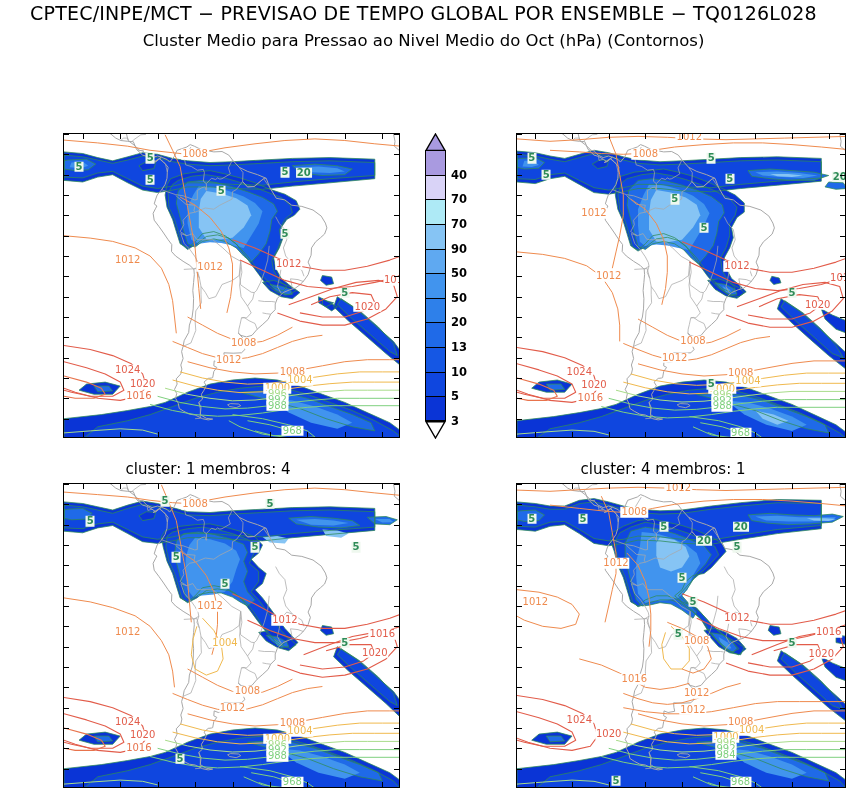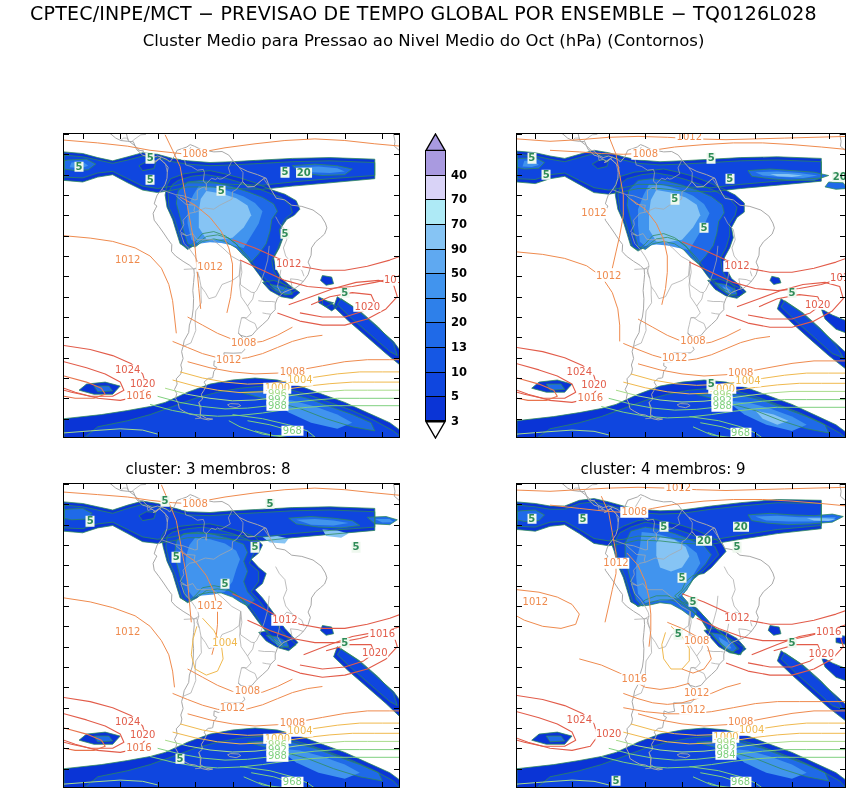--- a/index.html
+++ b/index.html
@@ -65,22 +65,22 @@
   svg.mapsvg { position:absolute; left:0; top:0; }
 </style>
 </head>
 <body>
 
 <div id="root">
 
   <div class="title-main">CPTEC/INPE/MCT − PREVISAO DE TEMPO GLOBAL POR ENSEMBLE − TQ0126L028</div>
   <div class="title-sub1">Cluster Medio para Pressao ao Nivel Medio do Oct (hPa) (Contornos)</div>
 
-  <div class="panel-title" style="left:23px; top:460px; width:370px;">cluster:  3   membros:  8</div>
-  <div class="panel-title" style="left:478px; top:460px; width:370px;">cluster:  4   membros:  9</div>
+  <div class="panel-title" style="left:23px; top:460px; width:370px;">cluster:  1   membros:  4</div>
+  <div class="panel-title" style="left:478px; top:460px; width:370px;">cluster:  4   membros:  1</div>
 
   <div id="panels">
       <div class="panel" style="left: 63px; top: 133px; width: 337px; height: 305px;">
         <div class="plot" style="width: 337px; height: 305px;">
           <svg class="mapsvg" width="337" height="305" viewBox="0 0 337 305">
             <polygon points="0.0,17.9 18.7,19.5 33.7,23.6 48.7,26.8 63.7,22.8 78.6,18.7 93.6,20.3 108.6,24.4 123.6,26.8 146.0,28.5 168.5,27.7 198.5,26.0 228.4,24.4 265.9,23.6 310.8,25.2 310.8,44.7 265.9,48.8 228.4,52.1 198.5,55.3 168.5,54.5 146.0,52.9 123.6,52.9 108.6,56.1 93.6,58.6 78.6,56.1 63.7,48.8 48.7,40.7 33.7,43.1 18.7,48.0 0.0,46.4" fill="#0a34d6" stroke="none"></polygon>
             <polygon points="0.0,21.1 18.7,22.8 33.7,26.0 48.7,29.3 63.7,26.0 78.6,22.0 93.6,23.6 108.6,27.7 123.6,30.1 146.0,31.7 168.5,30.9 198.5,29.3 228.4,27.7 265.9,26.8 310.8,28.5 310.8,41.5 265.9,44.7 228.4,48.0 198.5,51.2 168.5,50.4 146.0,48.8 123.6,48.8 108.6,52.1 93.6,54.5 78.6,52.1 63.7,44.7 48.7,37.4 33.7,39.0 18.7,43.9 0.0,43.1" fill="#0f46df" stroke="none"></polygon>
             <polygon points="3.7,26.0 22.5,25.2 31.8,30.1 24.3,35.8 11.2,36.6 0.0,35.0 0.0,26.8" fill="#1f6ae8" stroke="none"></polygon>
             <polygon points="7.5,28.5 18.7,27.7 24.3,31.7 16.9,34.2 5.6,33.3" fill="#4194ee" stroke="none"></polygon>
             <polygon points="228.4,31.7 250.9,30.1 273.3,31.7 288.3,35.0 280.8,40.7 258.4,41.5 235.9,39.0" fill="#1f6ae8" stroke="none"></polygon>

